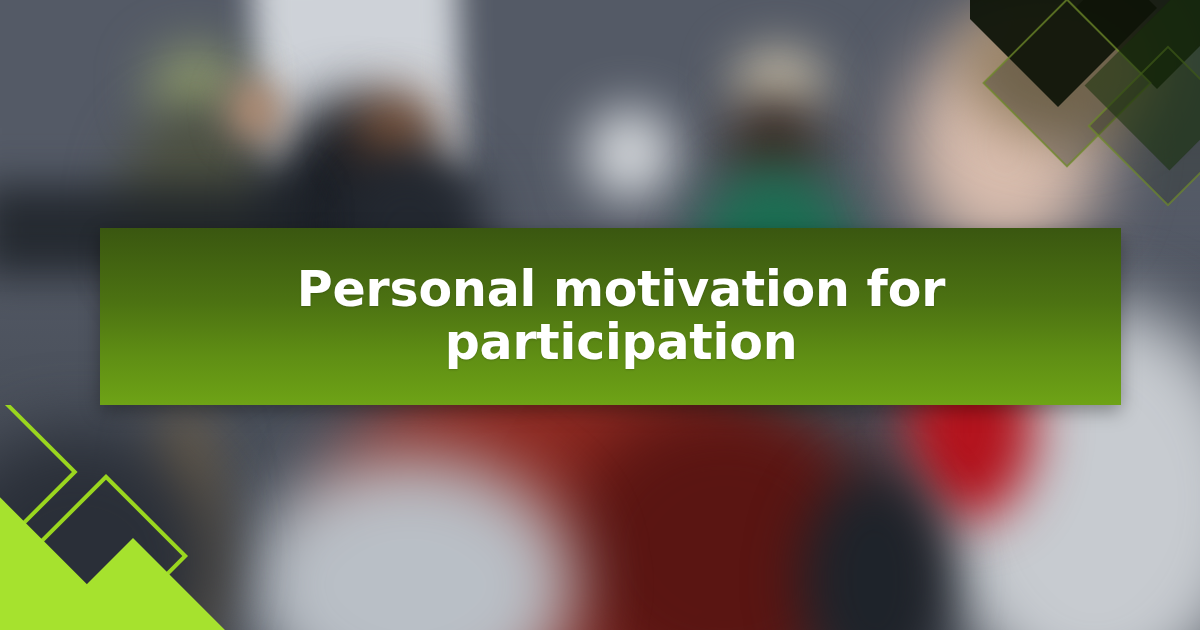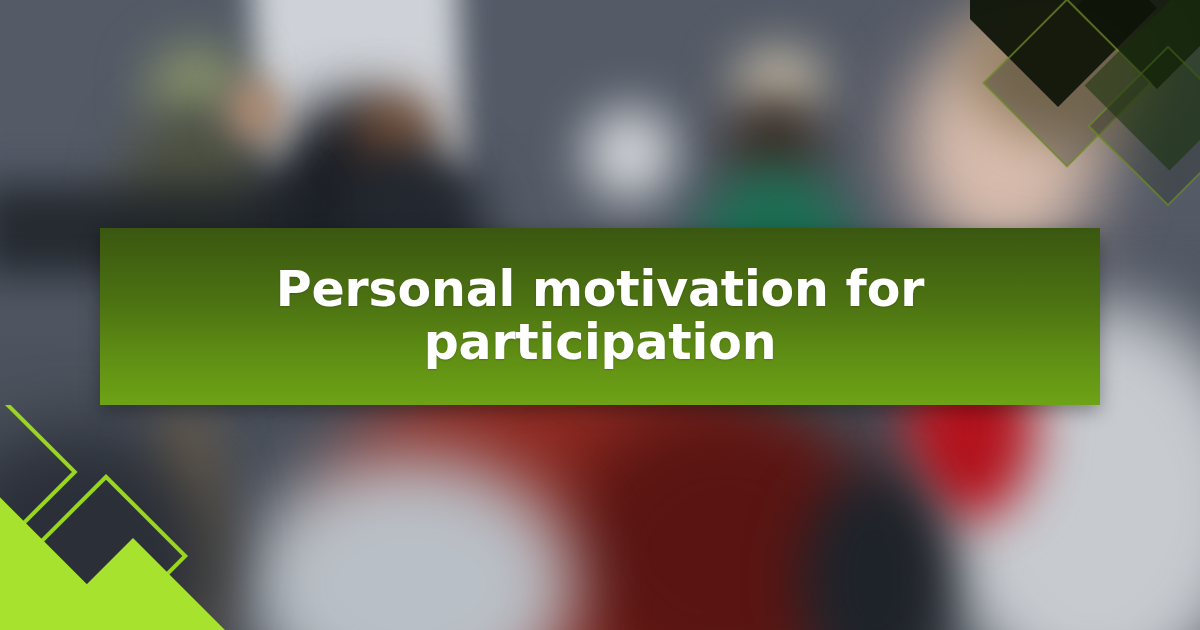--- a/index.html
+++ b/index.html
@@ -78,20 +78,21 @@
     position: absolute;
     left: 100px;
     top: 228px;
     width: 1000px;
     height: 177px;
     background: linear-gradient(180deg, #3a5710 0%, #4c7212 42%, #5f8e14 72%, #6ea316 100%);
     box-shadow: 0 6px 18px rgba(0,0,0,.35);
     display: flex;
     align-items: center;
     justify-content: center;
+    padding-left: 21px;
   }
   .banner-title {
     margin: 0;
     padding: 0 40px;
     width: 100%;
     box-sizing: border-box;
     text-align: center;
     color: #ffffff;
     font-size: 49px;
     line-height: 1.08;

